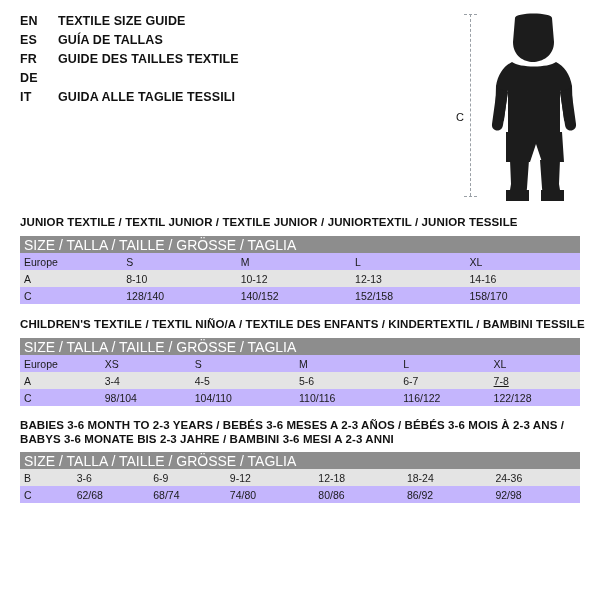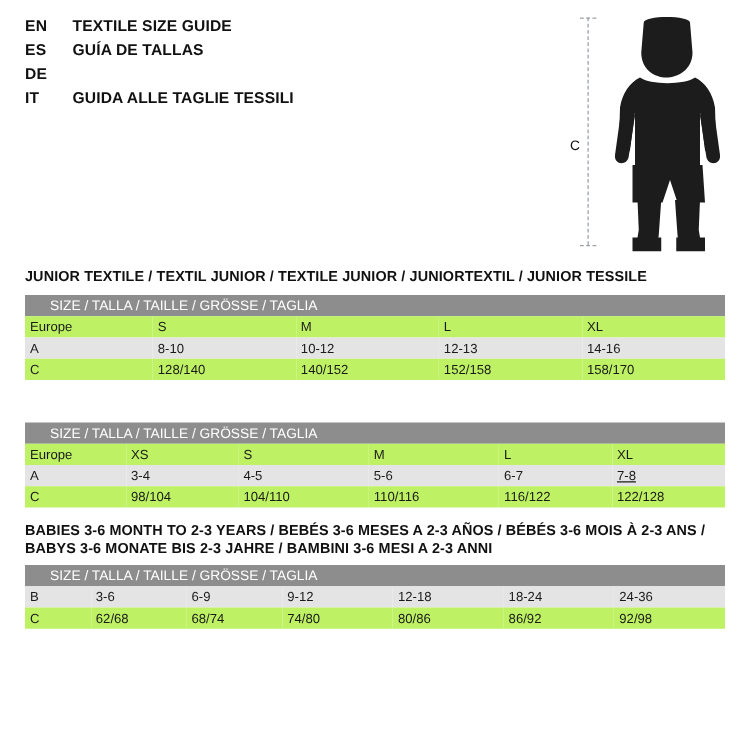--- a/index.html
+++ b/index.html
@@ -105,32 +105,32 @@
   table.size-table td, table.size-table th {
     padding: 0;
     text-align: left;
     font-weight: normal;
     height: 16px;
     vertical-align: middle;
   }
   tr.head-row td {
     background: #8d8d8d;
     color: #ffffff;
-    font-size: 11px;
+    font-size: 14px;
     font-weight: normal;
     height: 17px;
-    padding-left: 20px;
+    padding-left: 4px;
   }
   tr.band td {
     background: #e4e4e4;
     height: 17px;
     padding-left: 4px;
   }
   tr.plain td {
-    background: #bef264;
+    background: #c4b5fd;
     height: 17px;
     padding-left: 4px;
   }
   td.rowlabel { width: 78px; }
 
   
   .legend {
     position: absolute;
     left: 20px;
     top: 533px;
@@ -145,20 +145,24 @@
 <div class="page">
 
   <div class="lang-block">
     <div class="lang-row">
       <span class="lang-code">EN</span>
       <span class="lang-title">TEXTILE SIZE GUIDE</span>
     </div>
     <div class="lang-row">
       <span class="lang-code">ES</span>
       <span class="lang-title">GUÍA DE TALLAS</span>
+    </div>
+    <div class="lang-row">
+      <span class="lang-code">FR</span>
+      <span class="lang-title">GUIDE DES TAILLES TEXTILE</span>
     </div>
     <div class="lang-row">
       <span class="lang-code">DE</span>
     </div>
     <div class="lang-row">
       <span class="lang-code">IT</span>
       <span class="lang-title">GUIDA ALLE TAGLIE TESSILI</span>
     </div>
   </div>
 
@@ -213,20 +217,21 @@
       <tr class="plain">
         <td class="rowlabel" style="width: 80px;">C</td>
         <td style="width: 90px;">128/140</td>
         <td style="width: 90px;">140/152</td>
         <td style="width: 90px;">152/158</td>
         <td style="width: 90px;">158/170</td>
       </tr>
     </tbody>
   </table>
 
+  <div class="section-title" style="top:318px;">CHILDREN'S TEXTILE / TEXTIL NIÑO/A / TEXTILE DES ENFANTS / KINDERTEXTIL / BAMBINI TESSILE</div>
   <table class="size-table" style="top:338px;">
     <tbody>
       <tr class="head-row">
         <td colspan="6">SIZE / TALLA / TAILLE / GRÖSSE / TAGLIA</td>
       </tr>
       <tr class="plain">
         <td class="rowlabel" style="width: 80px;">Europe</td>
         <td style="width: 90px;">XS</td>
         <td style="width: 105px;">S</td>
         <td style="width: 105px;">M</td>

